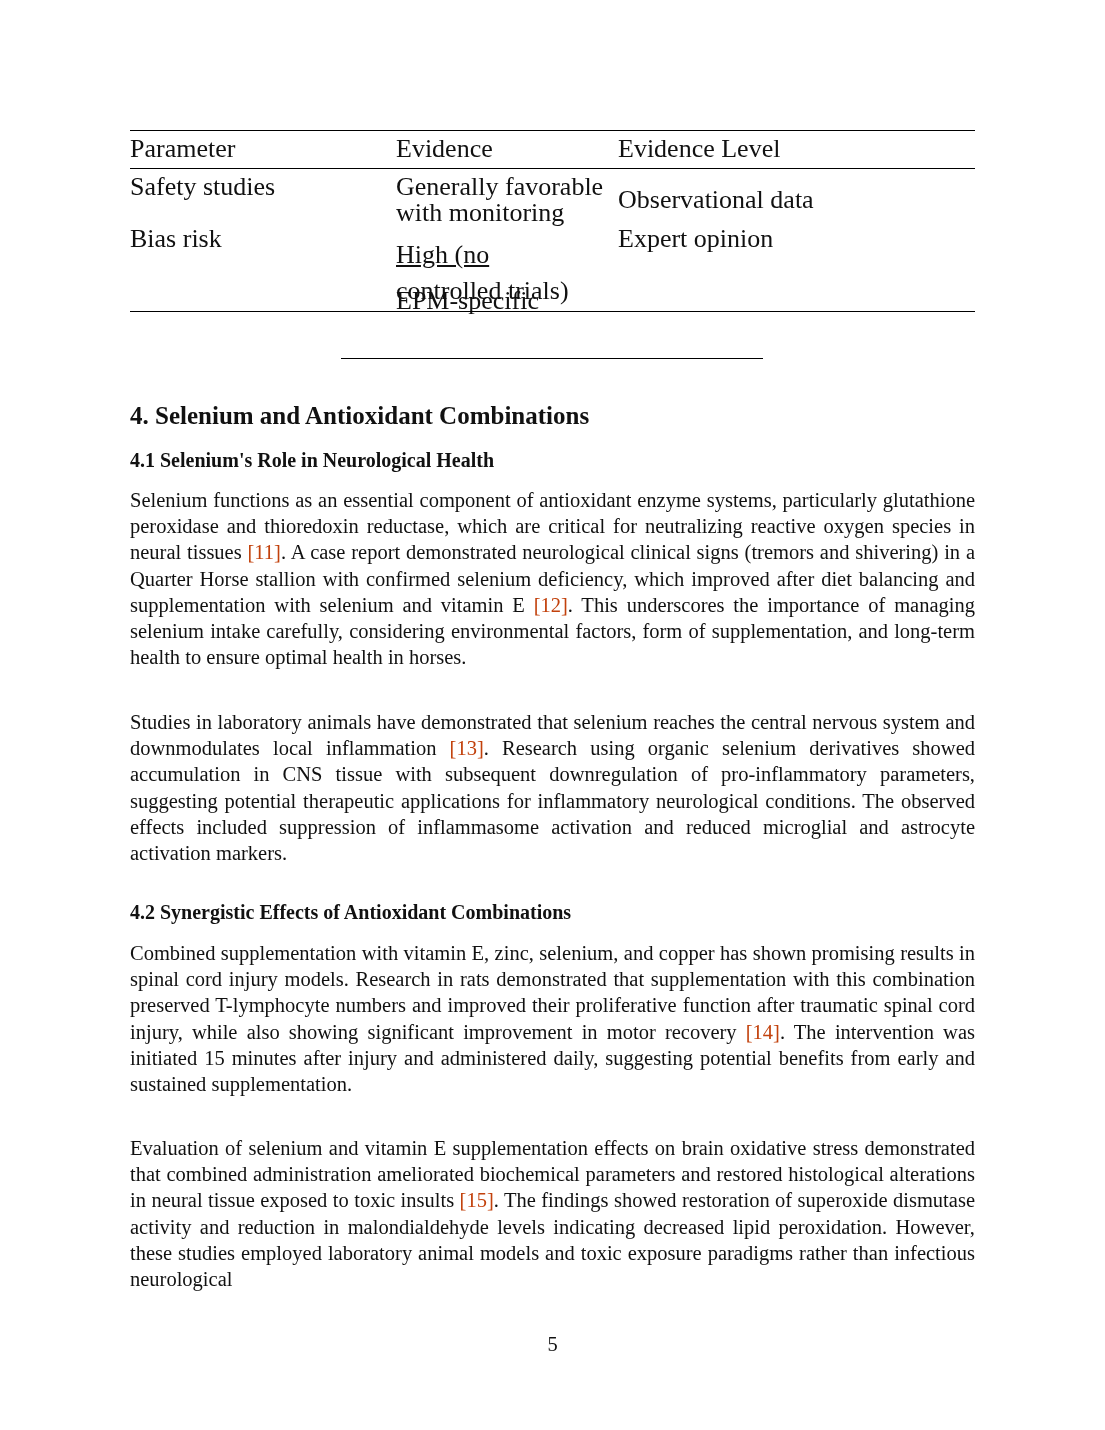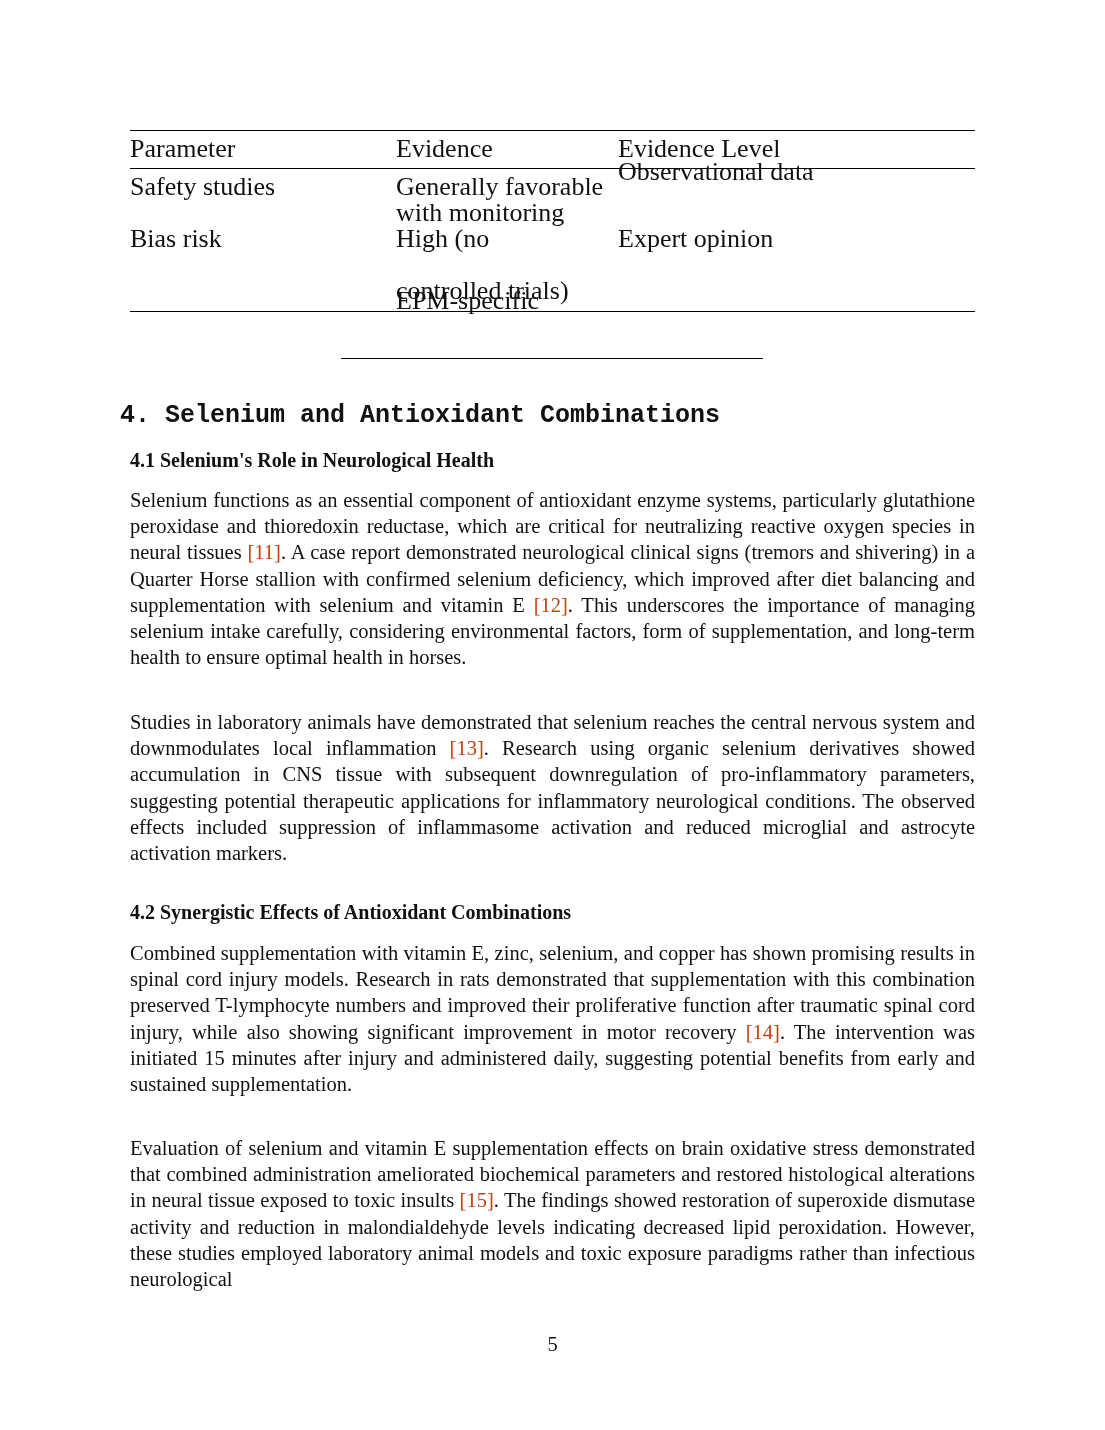--- a/index.html
+++ b/index.html
@@ -3,21 +3,21 @@
 <meta charset="utf-8">
 <style>
   html, body { margin: 0; padding: 0; background: #ffffff; }
   body { width: 1105px; height: 1430px; position: relative; overflow: hidden;
          font-family: "DejaVu Serif", "Liberation Serif", serif; color: #111; }
   .tbl-top { position: absolute; left: 130px; top: 130px; width: 845px; border-top: 1.6px solid #000; }
   .tbl-mid { position: absolute; left: 130px; top: 168px; width: 845px; border-top: 1px solid #000; }
   .tbl-bot { position: absolute; left: 130px; top: 311px; width: 845px; border-top: 1.6px solid #000; }
   .cell { position: absolute; font-family: "Liberation Serif", serif; font-size: 26px; line-height: 26px; }
   .hrule { position: absolute; left: 341px; top: 358px; width: 422px; border-top: 1.2px solid #000; }
-  h2 { position: absolute; left: 120px; top: 400px; margin: 0; font-family: Liberation Mono, monospace;
+  h2 { position: absolute; left: 130px; top: 400px; margin: 0; font-family: Liberation Serif, serif;
        font-weight: bold; font-size: 25px; line-height: 32px; }
   h3 { position: absolute; left: 130px; margin: 0; font-family: "Liberation Serif", serif;
        font-weight: bold; font-size: 20px; line-height: 26px; }
   p.para { position: absolute; left: 130px; width: 845px; margin: 0; font-family: "Liberation Serif", serif;
            font-size: 20.5px; line-height: 26.2px; text-align: justify; }
   .cite { color: #c2410c; }
   .pnum { position: absolute; left: 0; width: 1105px; top: 1333px; text-align: center;
           font-family: "Liberation Serif", serif; font-size: 20.5px; }
 </style>
 </head>
@@ -26,25 +26,25 @@
 <div class="tbl-top"></div>
 <div class="cell" style="left:130px; top:136px;">Parameter</div>
 <div class="cell" style="left:396px; top:136px;">Evidence</div>
 <div class="cell" style="left:618px; top:136px;">Evidence Level</div>
 <div class="tbl-mid"></div>
 
 <div>
   <div class="cell" style="left:130px; top:174px;">Safety studies</div>
   <div class="cell" style="left:396px; top:174px;">Generally favorable</div>
   <div class="cell" style="left:396px; top:200px;">with monitoring</div>
-  <div class="cell" style="left:618px; top:159px;text-align:right;">Observational data</div>
+  <div class="cell" style="left:618px; top:187px;text-align:right;">Observational data</div>
 </div>
 <div>
   <div class="cell" style="left:130px; top:226px;">Bias risk</div>
-  <div class="cell" style="left:396px; top:226px;">High (no</div>
+  <div class="cell" style="left:396px; top:242px;text-decoration:underline;">High (no</div>
   <div class="cell" style="left:396px; top:252px;margin-top:36px;">EPM-specific</div>
   <div class="cell" style="left:396px; top:278px;">controlled trials)</div>
   <div class="cell" style="left:618px; top:226px;">Expert opinion</div>
 </div>
 <div class="tbl-bot"></div>
 
 <div class="hrule"></div>
 
 <h2>4. Selenium and Antioxidant Combinations</h2>
 

